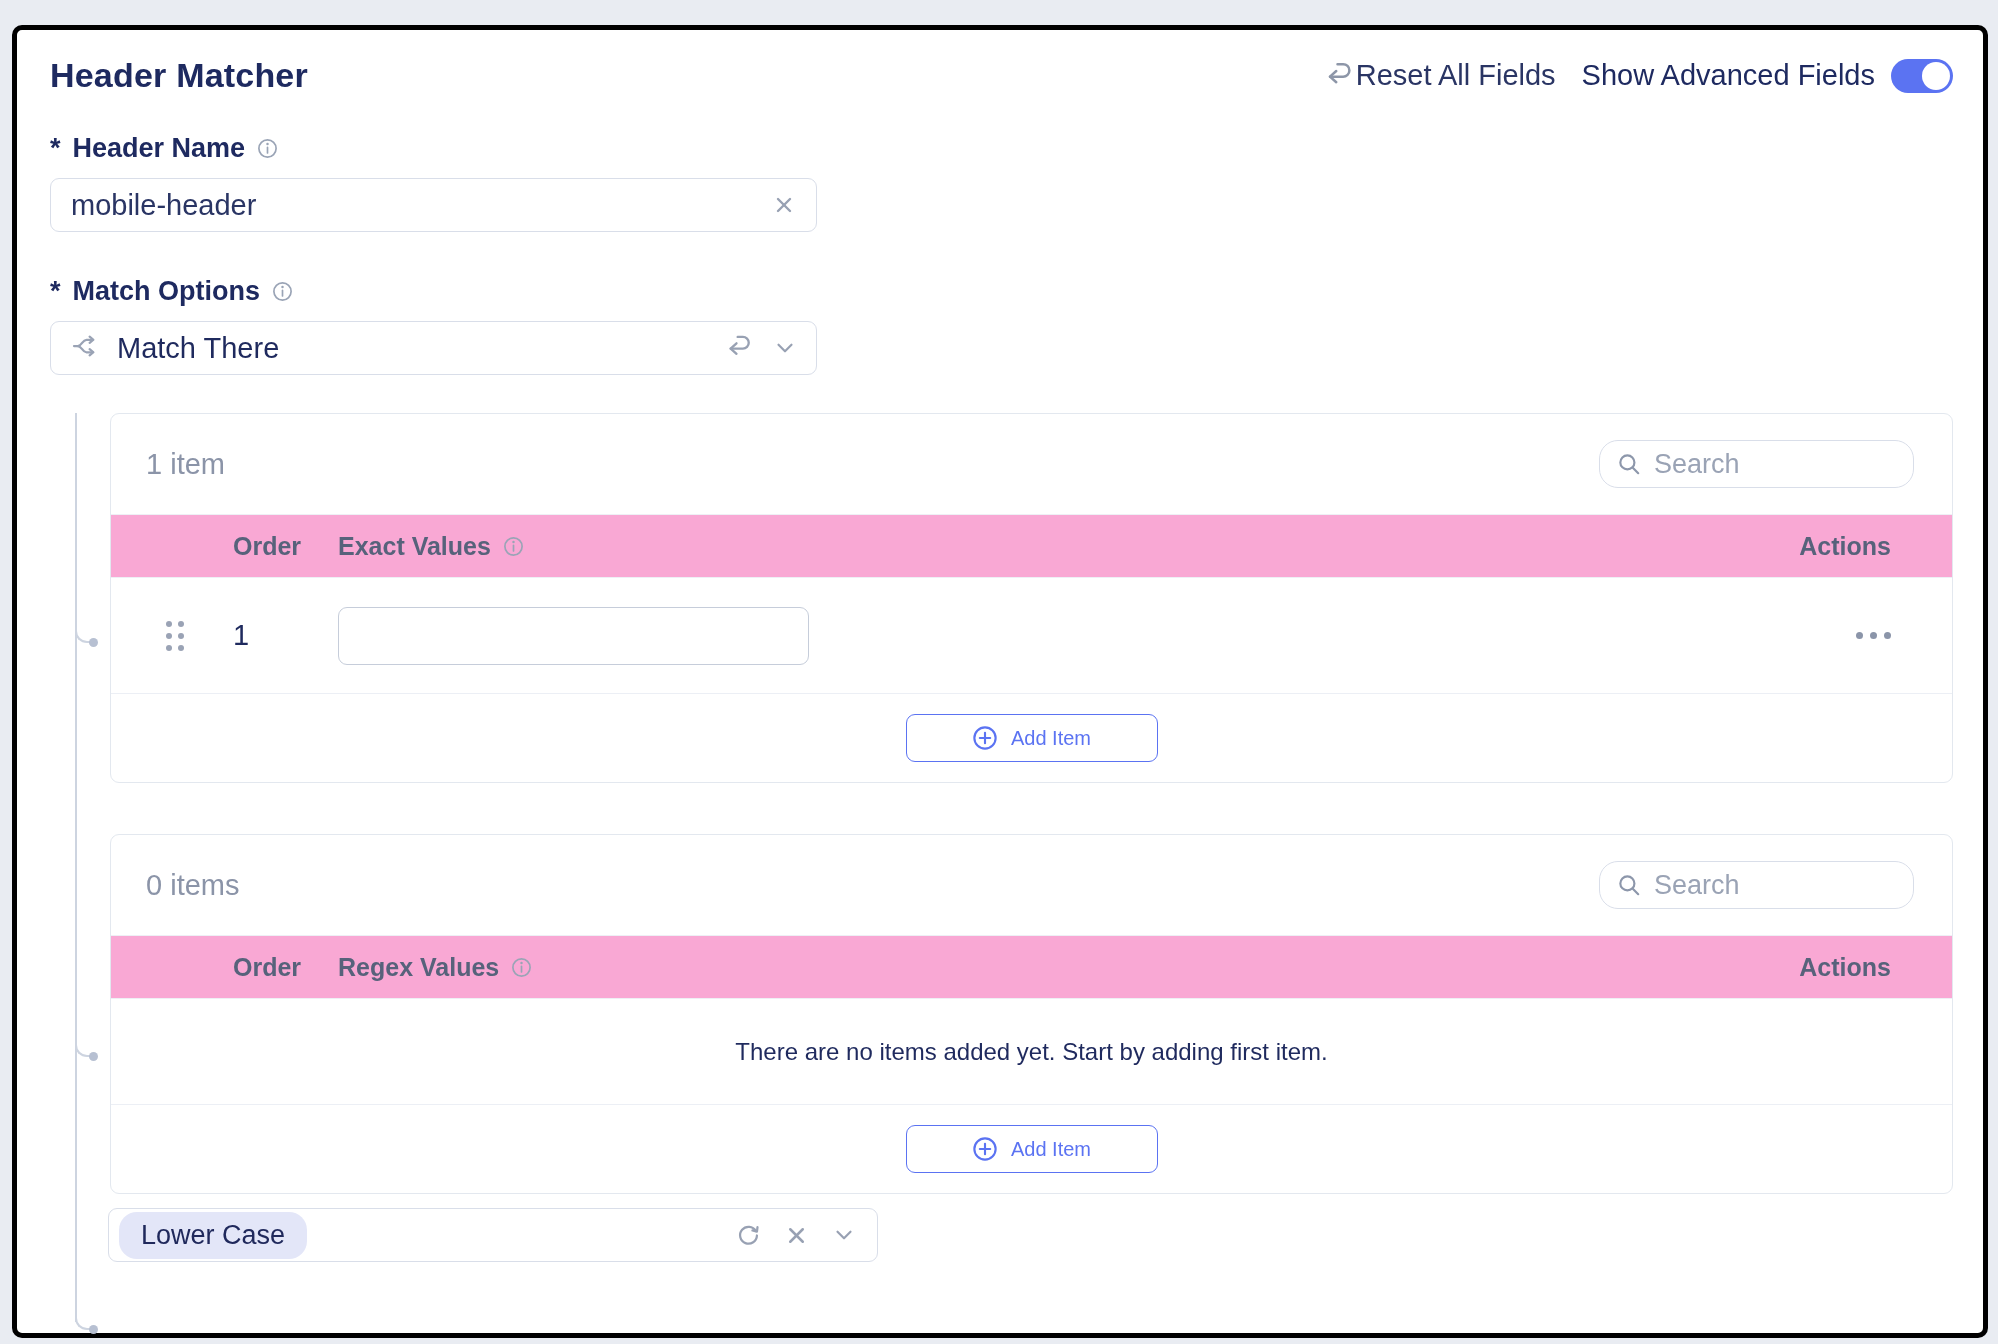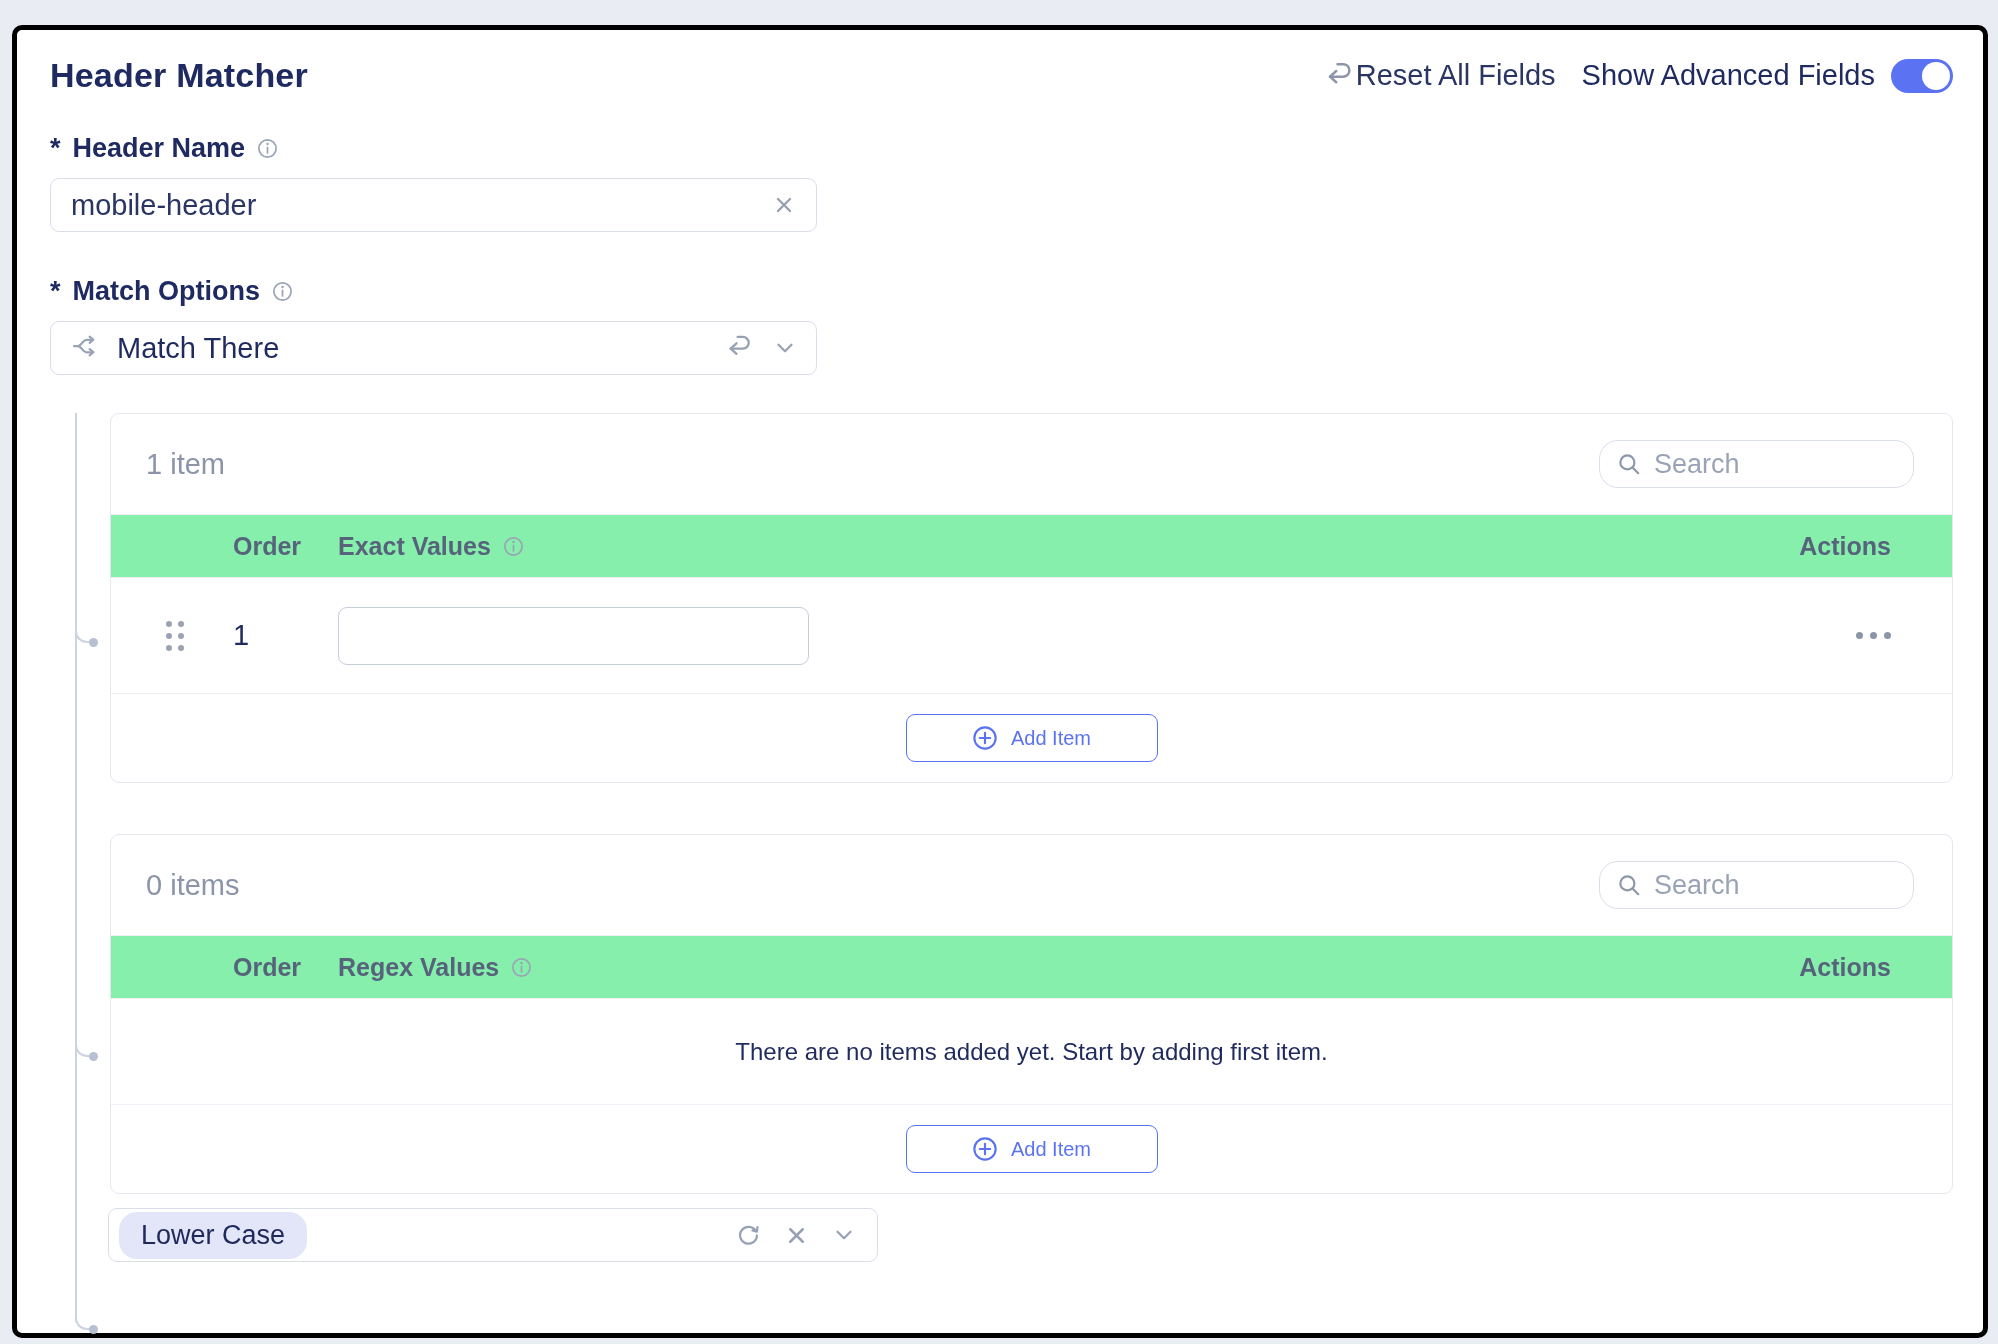--- a/index.html
+++ b/index.html
@@ -57,21 +57,21 @@
   .panel-top { height:100px; display:flex; align-items:center; justify-content:space-between; padding:0 38px 0 35px; }
   .count { font-size:29px; color:#8b94a8; }
   .search {
     width:315px; height:48px; border:1px solid #d9dee9; border-radius:19px;
     display:flex; align-items:center; gap:12px; padding:0 16px; background:#fff;
   }
   .search svg { color:#8d97ab; flex:none; }
   .search input { flex:1; border:none; outline:none; font-size:27px; color:#2a3564; background:transparent; font-family:inherit; min-width:0; }
   .search input::placeholder { color:#9aa3b5; }
   .thead {
-    height:64px; background:#86efac; border-top:1px solid #eef0f5; border-bottom:1px solid #eef0f5;
+    height:64px; background:#f9a8d4; border-top:1px solid #eef0f5; border-bottom:1px solid #eef0f5;
     display:flex; align-items:center; padding-left:122px; font-size:25px; font-weight:700; color:#57627b;
   }
   .col-order { width:105px; }
   .col-values { display:flex; align-items:center; gap:12px; }
   .col-actions { margin-left:auto; padding-right:61px; }
   .trow { height:116px; display:flex; align-items:center; padding-left:55px; border-bottom:1px solid #eceff5; }
   .drag { width:22px; margin-right:45px; display:grid; grid-template-columns:repeat(2,6px); gap:6px; cursor:grab; }
   .drag i { width:6px; height:6px; border-radius:50%; background:#9aa3b5; }
   .order-val { width:105px; font-size:29px; color:#1f2a5e; }
   .row-input { width:471px; height:58px; border:1px solid #c6cdda; border-radius:9px; padding:0 16px; font-size:28px; color:#2a3564; outline:none; font-family:inherit; }

